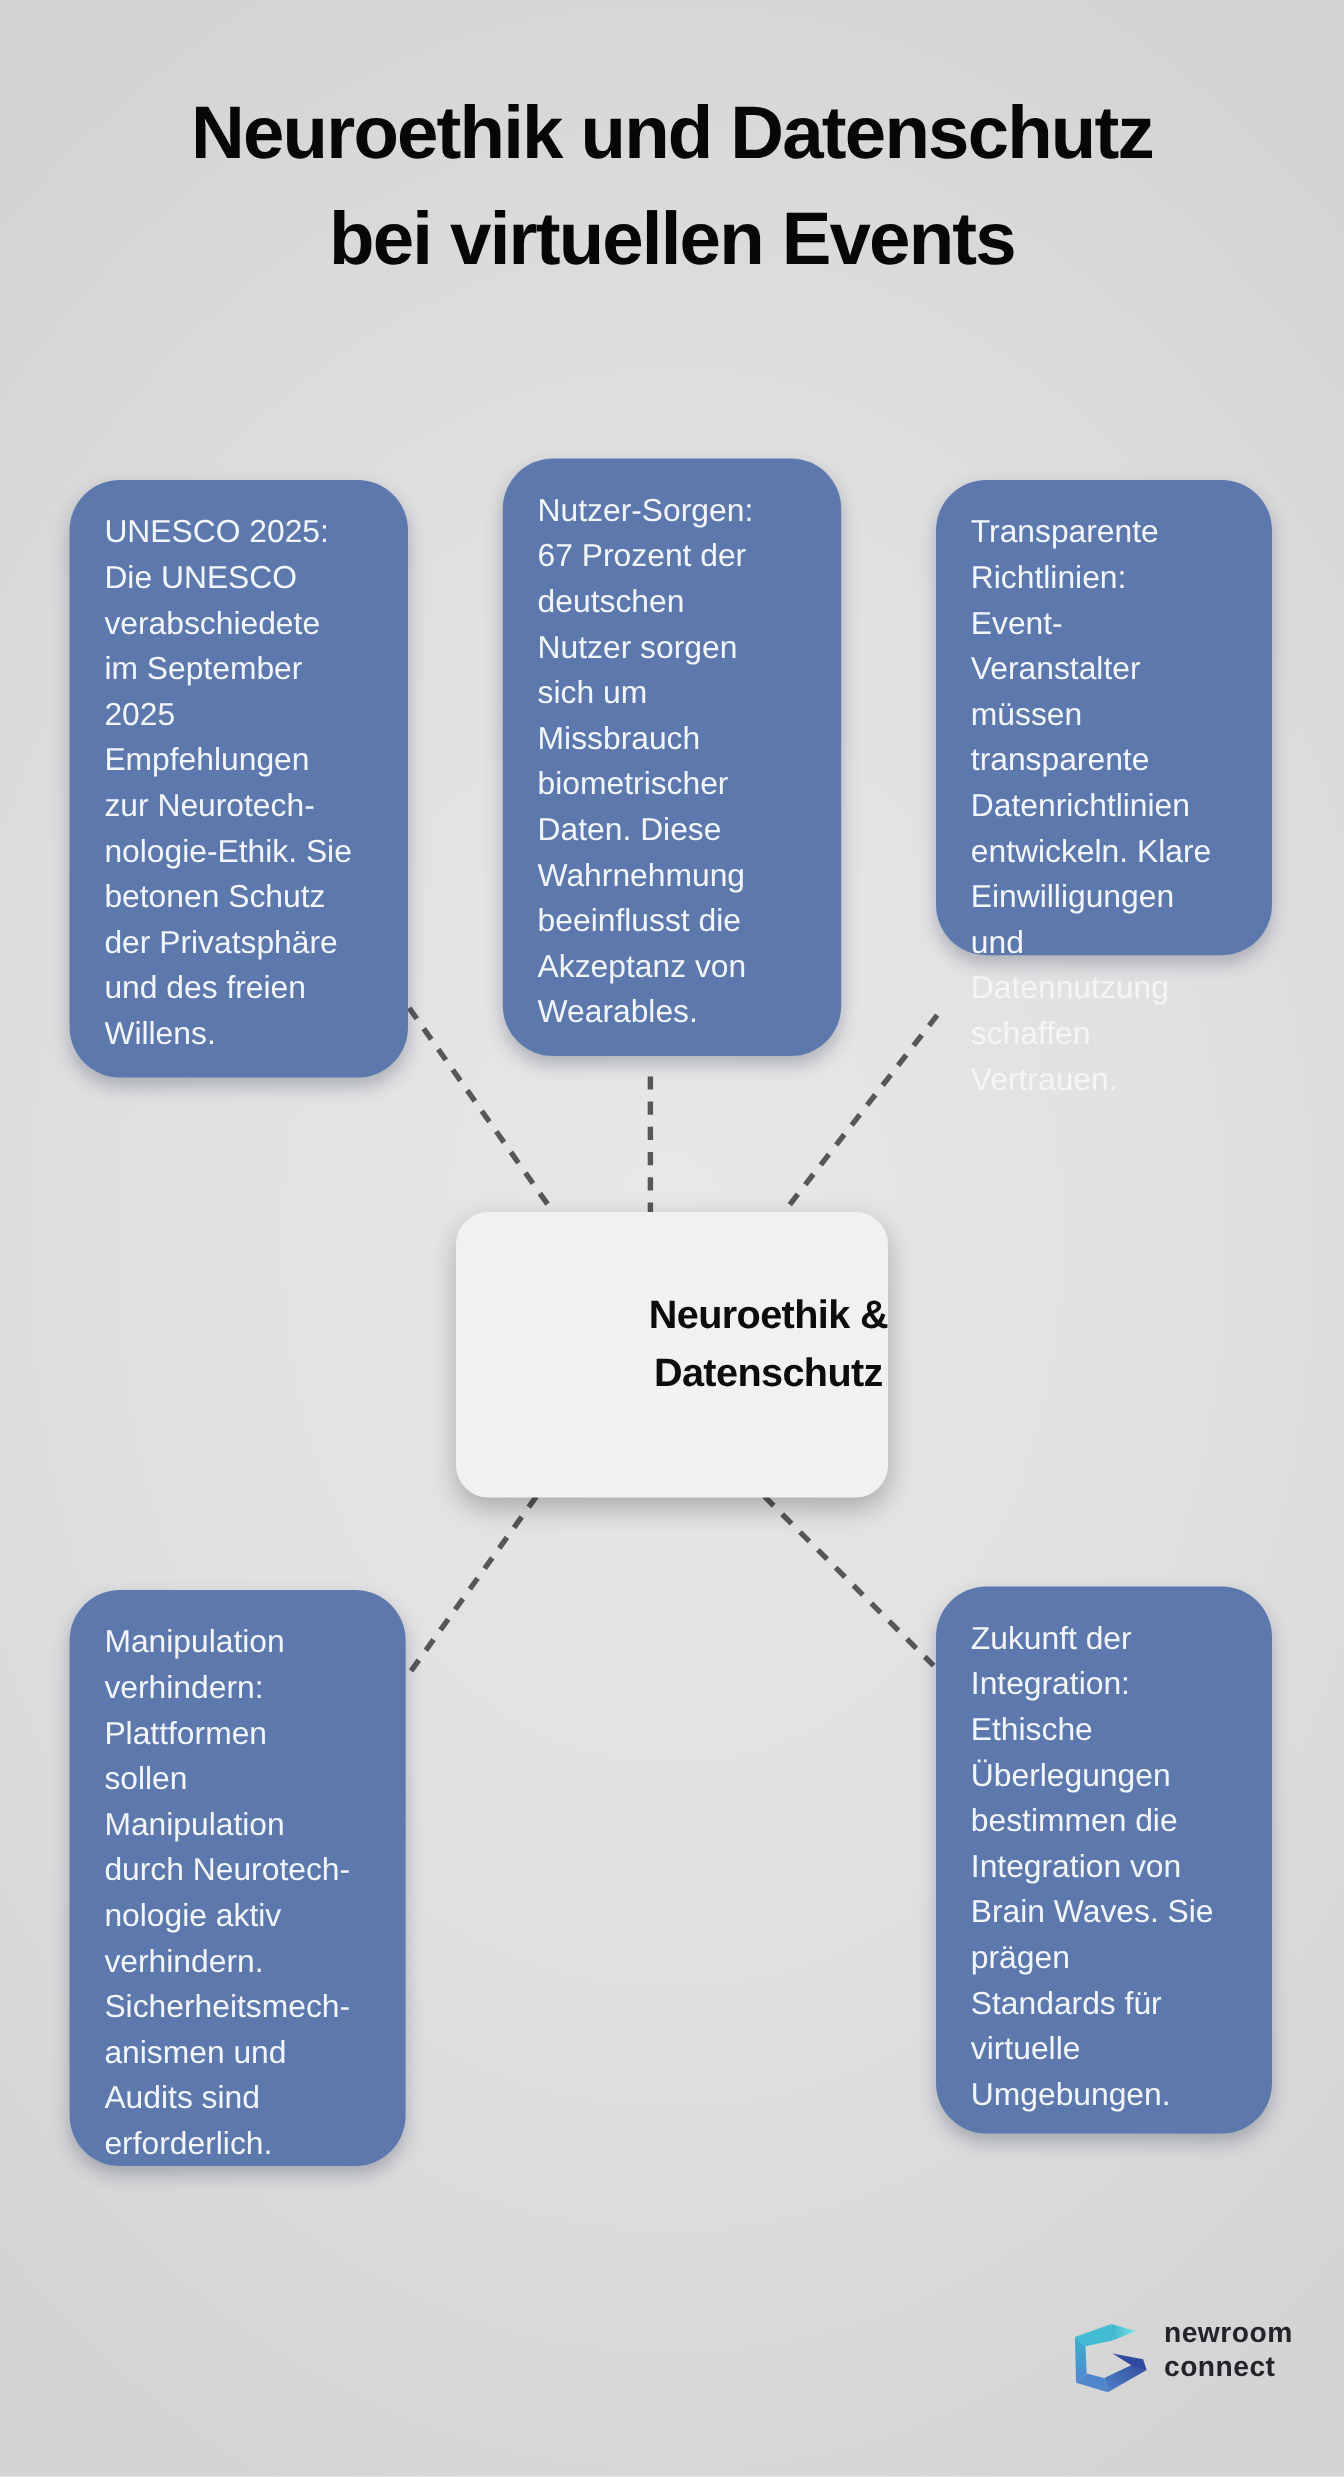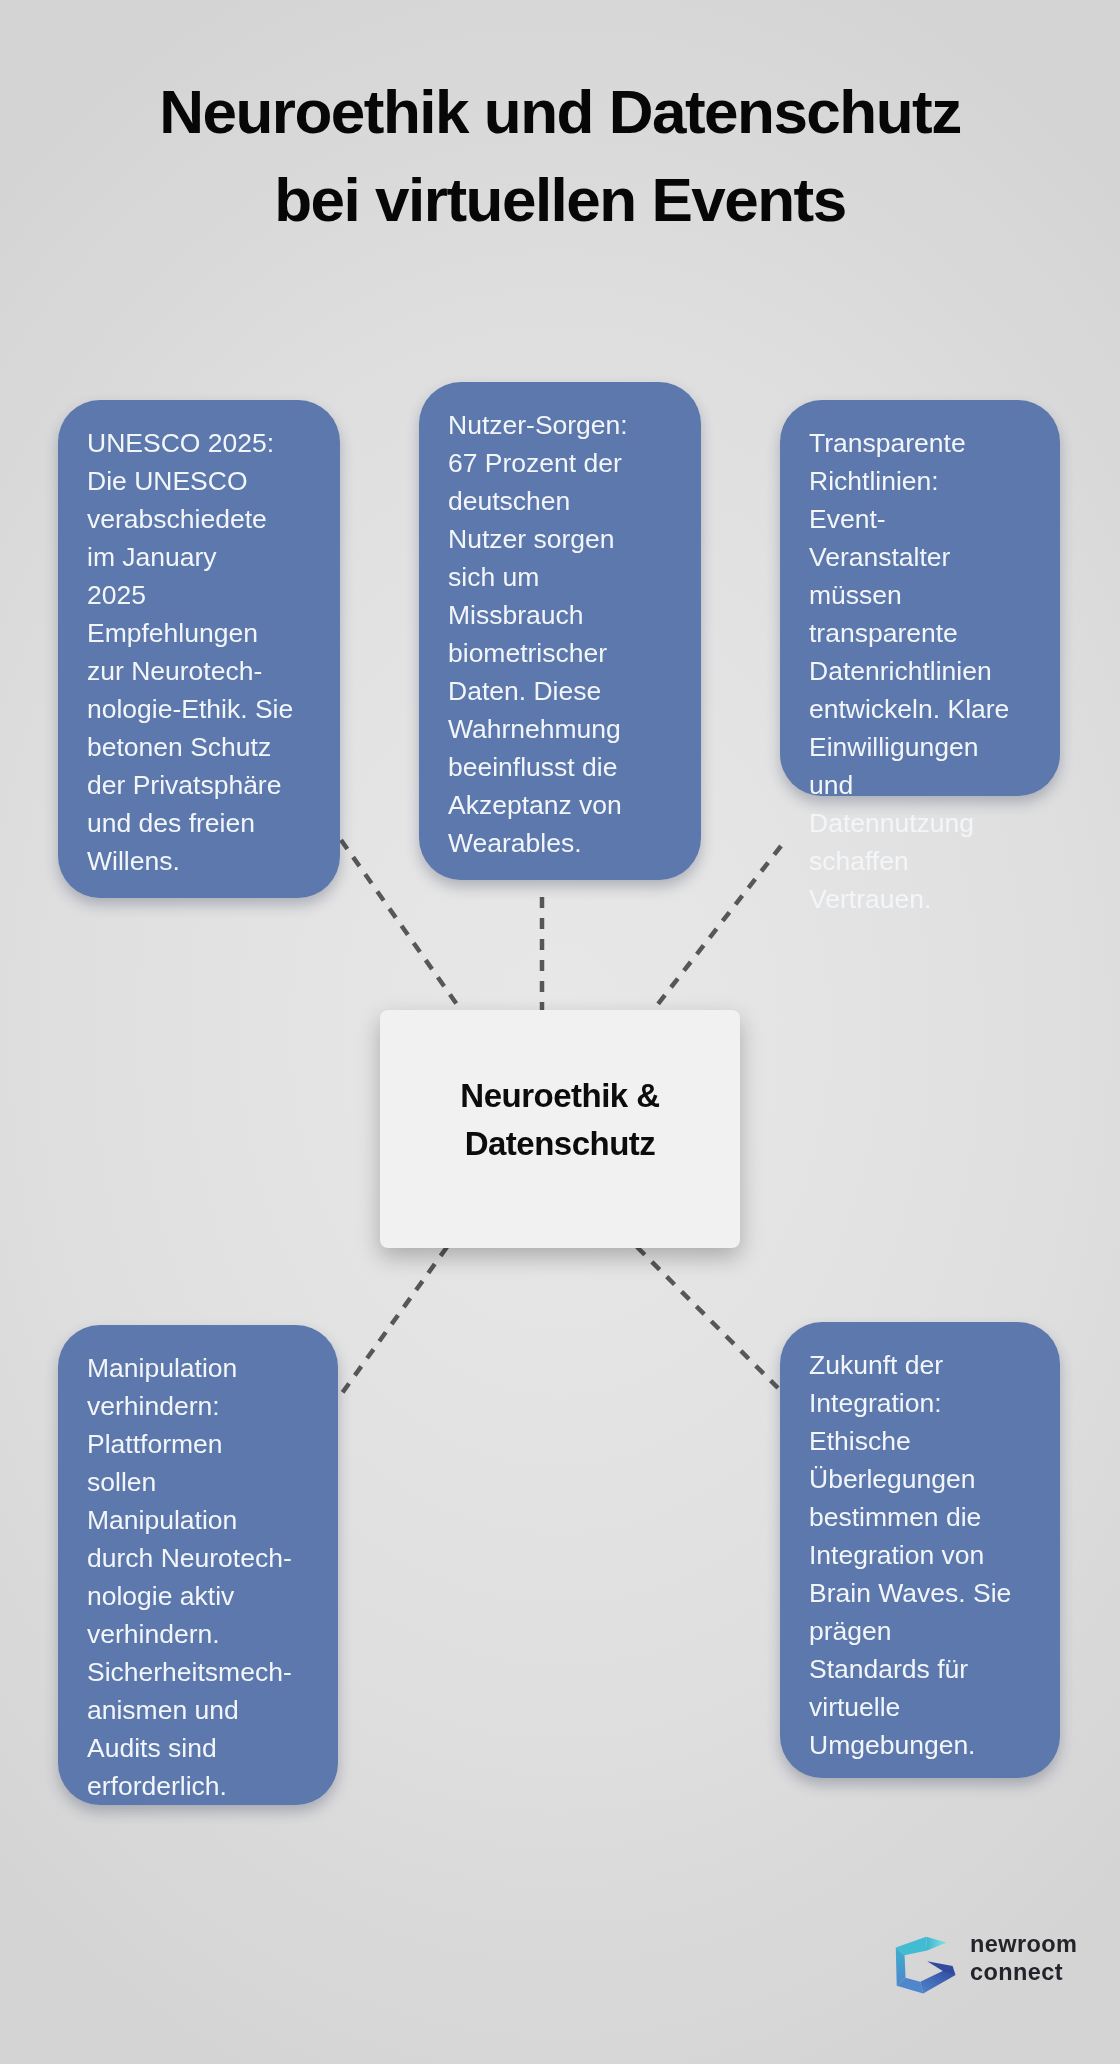--- a/index.html
+++ b/index.html
@@ -65,25 +65,25 @@
   .card-5 { left: 780px; top: 1322px; width: 280px; height: 456px; }
 
   .center-node {
     position: absolute;
     z-index: 2;
     left: 380px;
     top: 1010px;
     width: 360px;
     height: 238px;
     background: #f1f1f2;
-    border-radius: 8px;
+    border-radius: 27px;
     box-shadow: 0 9px 22px rgba(0, 0, 0, 0.25);
     display: flex;
     align-items: center;
-    justify-content: center;
+    justify-content: flex-end;
   }
   .center-text {
     margin: 0 0 18px 0;
     text-align: center;
     font-size: 33px;
     line-height: 48px;
     font-weight: bold;
     letter-spacing: -0.5px;
     color: #0c0c0c;
     white-space: pre;
@@ -132,21 +132,21 @@
     <line x1="542" y1="897" x2="542" y2="1012"></line>
     <line x1="781" y1="846" x2="651" y2="1013"></line>
     <line x1="447" y1="1247" x2="340" y2="1396"></line>
     <line x1="637" y1="1247" x2="778" y2="1388"></line>
   </svg>
 
   <div class="card card-1">
     <p class="card-text">UNESCO 2025:
 Die UNESCO
 verabschiedete
-im January
+im September
 2025
 Empfehlungen
 zur Neurotech-
 nologie-Ethik. Sie
 betonen Schutz
 der Privatsphäre
 und des freien
 Willens.</p>
   </div>
 

